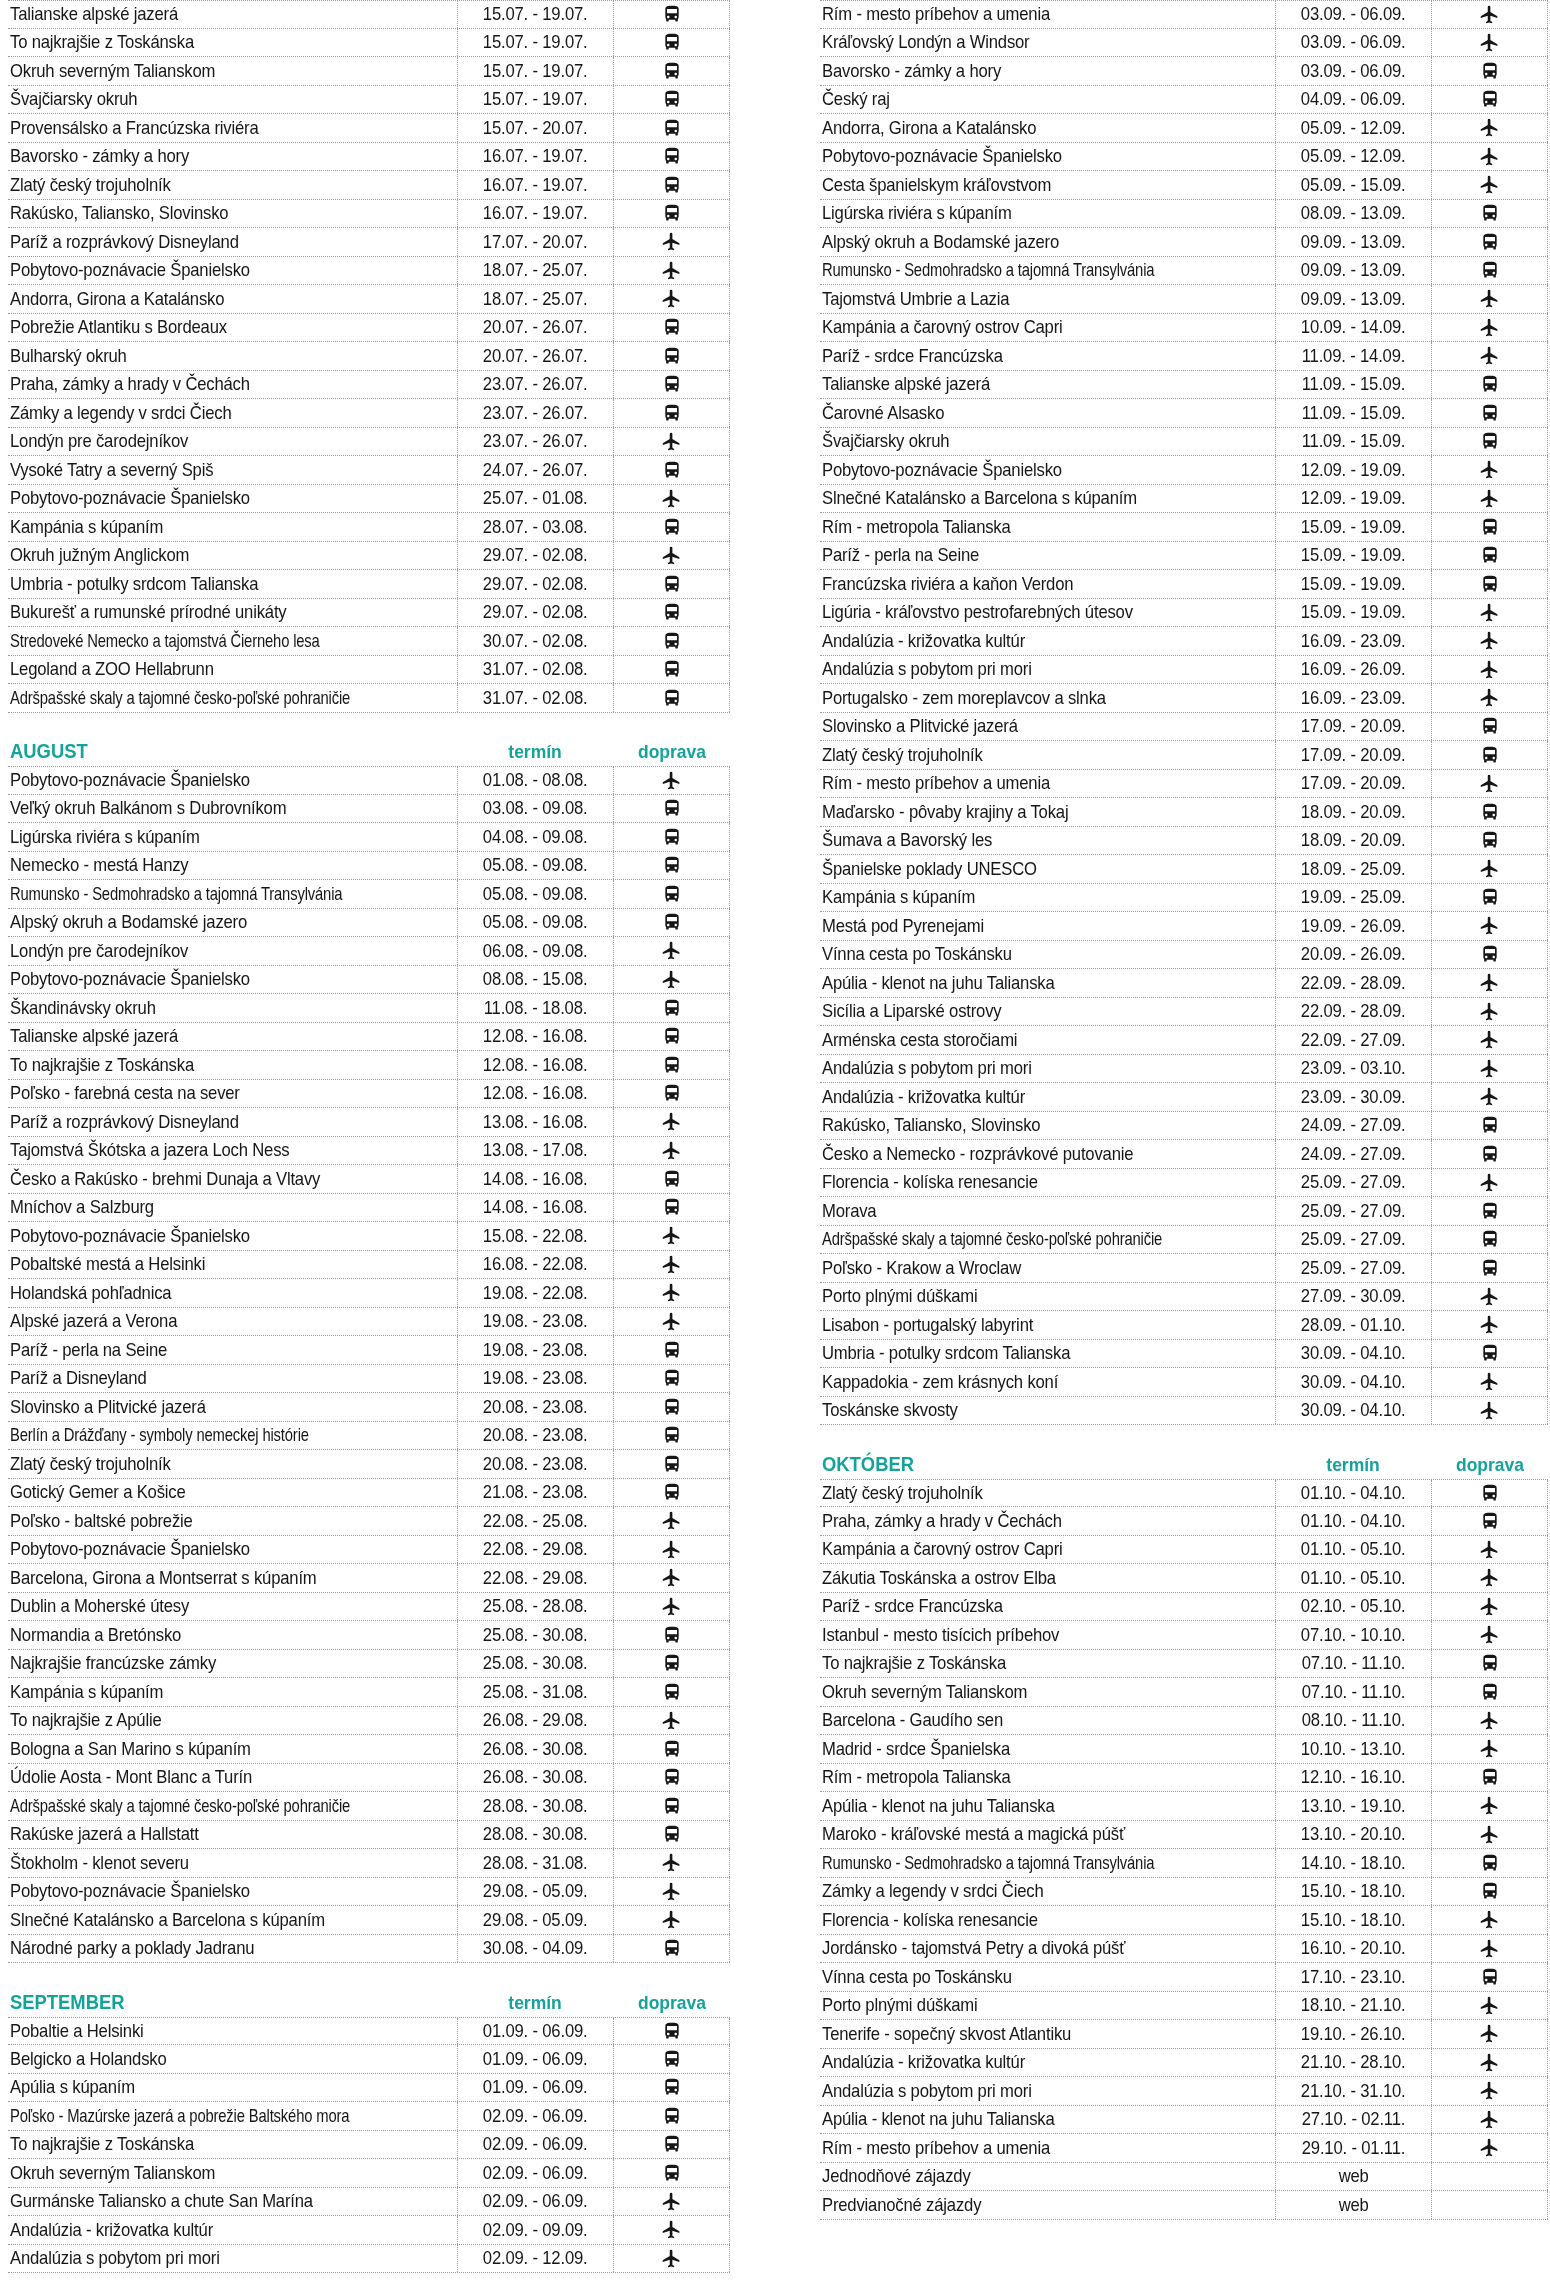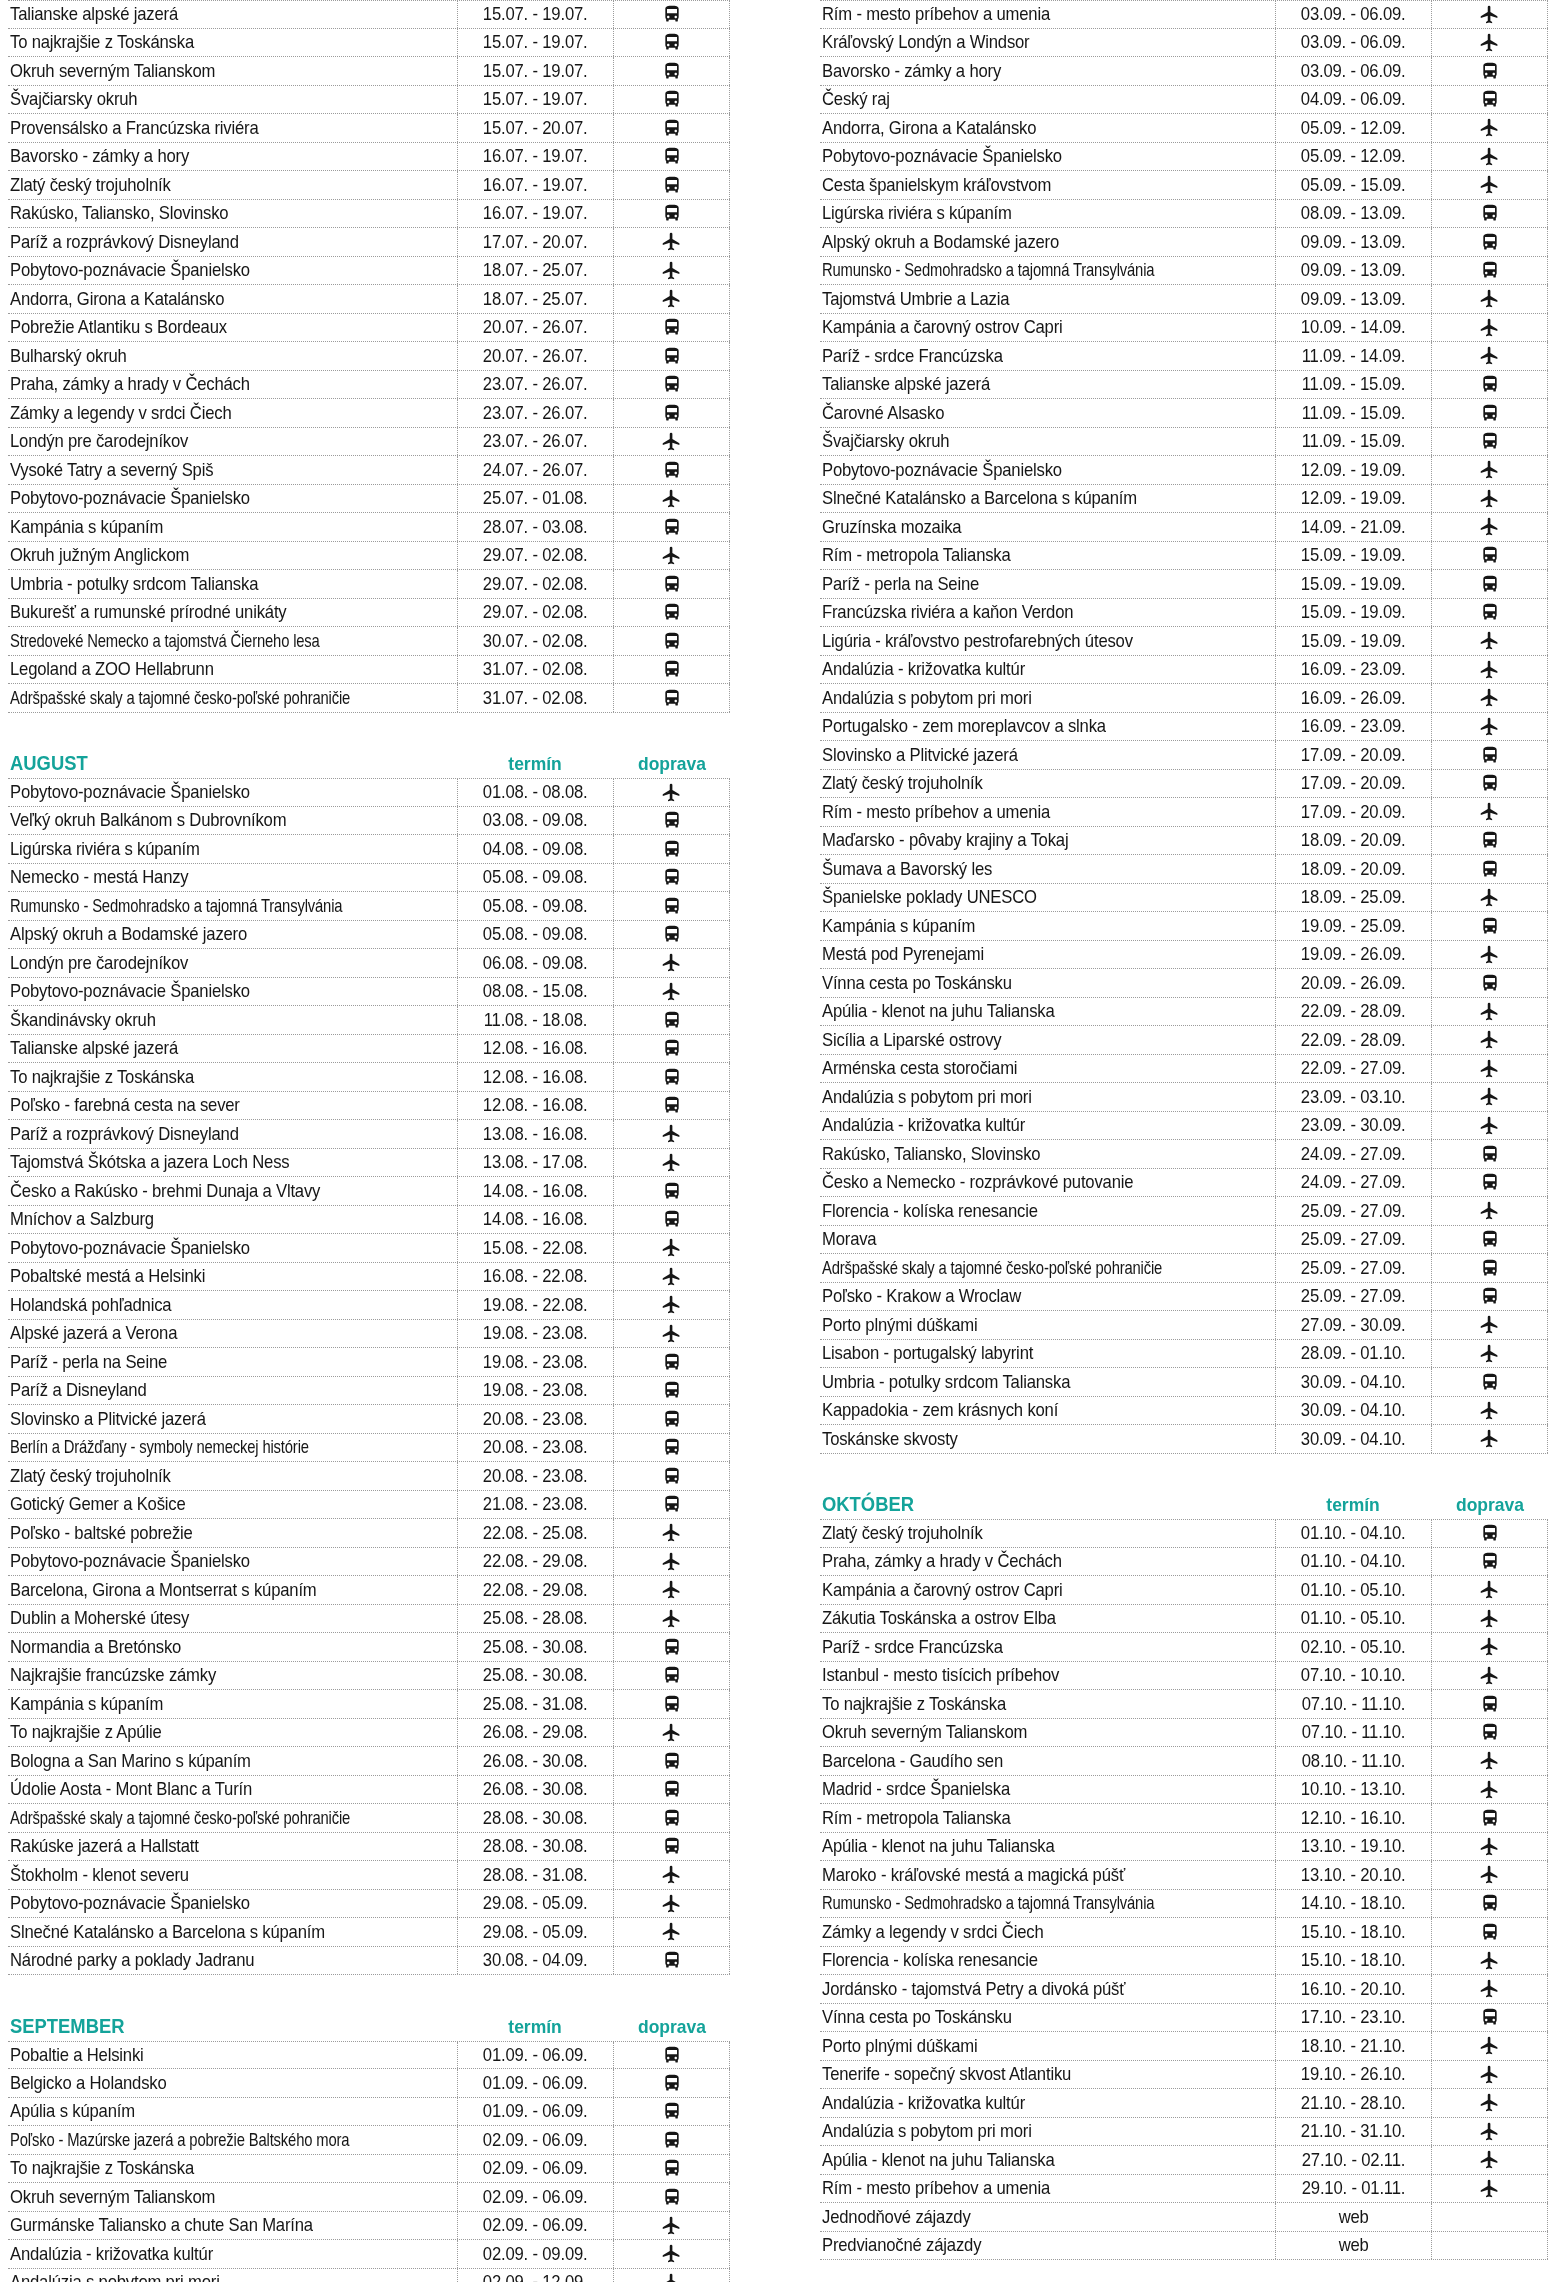--- a/index.html
+++ b/index.html
@@ -37,21 +37,21 @@
   .cnd{
     display:inline-block;white-space:nowrap;
     font-size:18.5px;letter-spacing:-0.2px;
     transform:scaleX(0.9);transform-origin:0 50%;
   }
   .date .cnd{transform-origin:50% 50%;}
   .cnd.sq1{transform:scaleX(0.8);}
   .cnd.sq2{transform:scaleX(0.67);}
   .hrow{
     display:flex;align-items:flex-end;
-    height:28.5px;margin-top:37px;
+    height:28.5px;margin-top:25px;
     box-sizing:border-box;padding-bottom:3px;
   }
   .hrow .cell{border:none;align-items:flex-end;}
   .htitle,.hth{
     color:var(--accent);font-weight:bold;font-size:20px;
     display:inline-block;white-space:nowrap;
     transform:scaleX(0.92);transform-origin:0 80%;
   }
   .hth{font-size:19px;transform-origin:50% 80%;}
   .tsvg{display:block;}
@@ -1308,33 +1308,20 @@
           <span class="cnd">12.09. - 19.09.</span>
         </div>
         <div class="cell icon">
           <svg class="tsvg" viewBox="0 0 24 24" width="21" height="21">
             <path fill="#161616" d="M21 16v-2l-8-5V3.5a1.5 1.5 0 0 0-3 0V9l-8 5v2l8-2.5V19l-2 1.5V22l3.5-1 3.5 1v-1.5L13 19v-5.5l8 2.5z"></path>
           </svg>
         </div>
       </div>
       <div class="row">
         <div class="cell name">
-          <span class="cnd">Gruzínska mozaika</span>
-        </div>
-        <div class="cell date">
-          <span class="cnd">14.09. - 21.09.</span>
-        </div>
-        <div class="cell icon">
-          <svg class="tsvg" viewBox="0 0 24 24" width="21" height="21">
-            <path fill="#161616" d="M21 16v-2l-8-5V3.5a1.5 1.5 0 0 0-3 0V9l-8 5v2l8-2.5V19l-2 1.5V22l3.5-1 3.5 1v-1.5L13 19v-5.5l8 2.5z"></path>
-          </svg>
-        </div>
-      </div>
-      <div class="row">
-        <div class="cell name">
           <span class="cnd">Rím - metropola Talianska</span>
         </div>
         <div class="cell date">
           <span class="cnd">15.09. - 19.09.</span>
         </div>
         <div class="cell icon">
           <svg class="tsvg" viewBox="0 0 24 24" width="20" height="20">
             <path fill="#161616" d="M4 16c0 .88.39 1.67 1 2.22V20a1 1 0 0 0 1 1h1a1 1 0 0 0 1-1v-1h8v1a1 1 0 0 0 1 1h1a1 1 0 0 0 1-1v-1.78c.61-.55 1-1.34 1-2.22V6c0-3.5-3.58-4-8-4s-8 .5-8 4v10zm3.5 1c-.83 0-1.5-.67-1.5-1.5S6.67 14 7.5 14s1.5.67 1.5 1.5S8.33 17 7.5 17zm9 0c-.83 0-1.5-.67-1.5-1.5s.67-1.5 1.5-1.5 1.5.67 1.5 1.5-.67 1.5-1.5 1.5zm1.5-6H6V6h12v5z"></path>
           </svg>
         </div>

